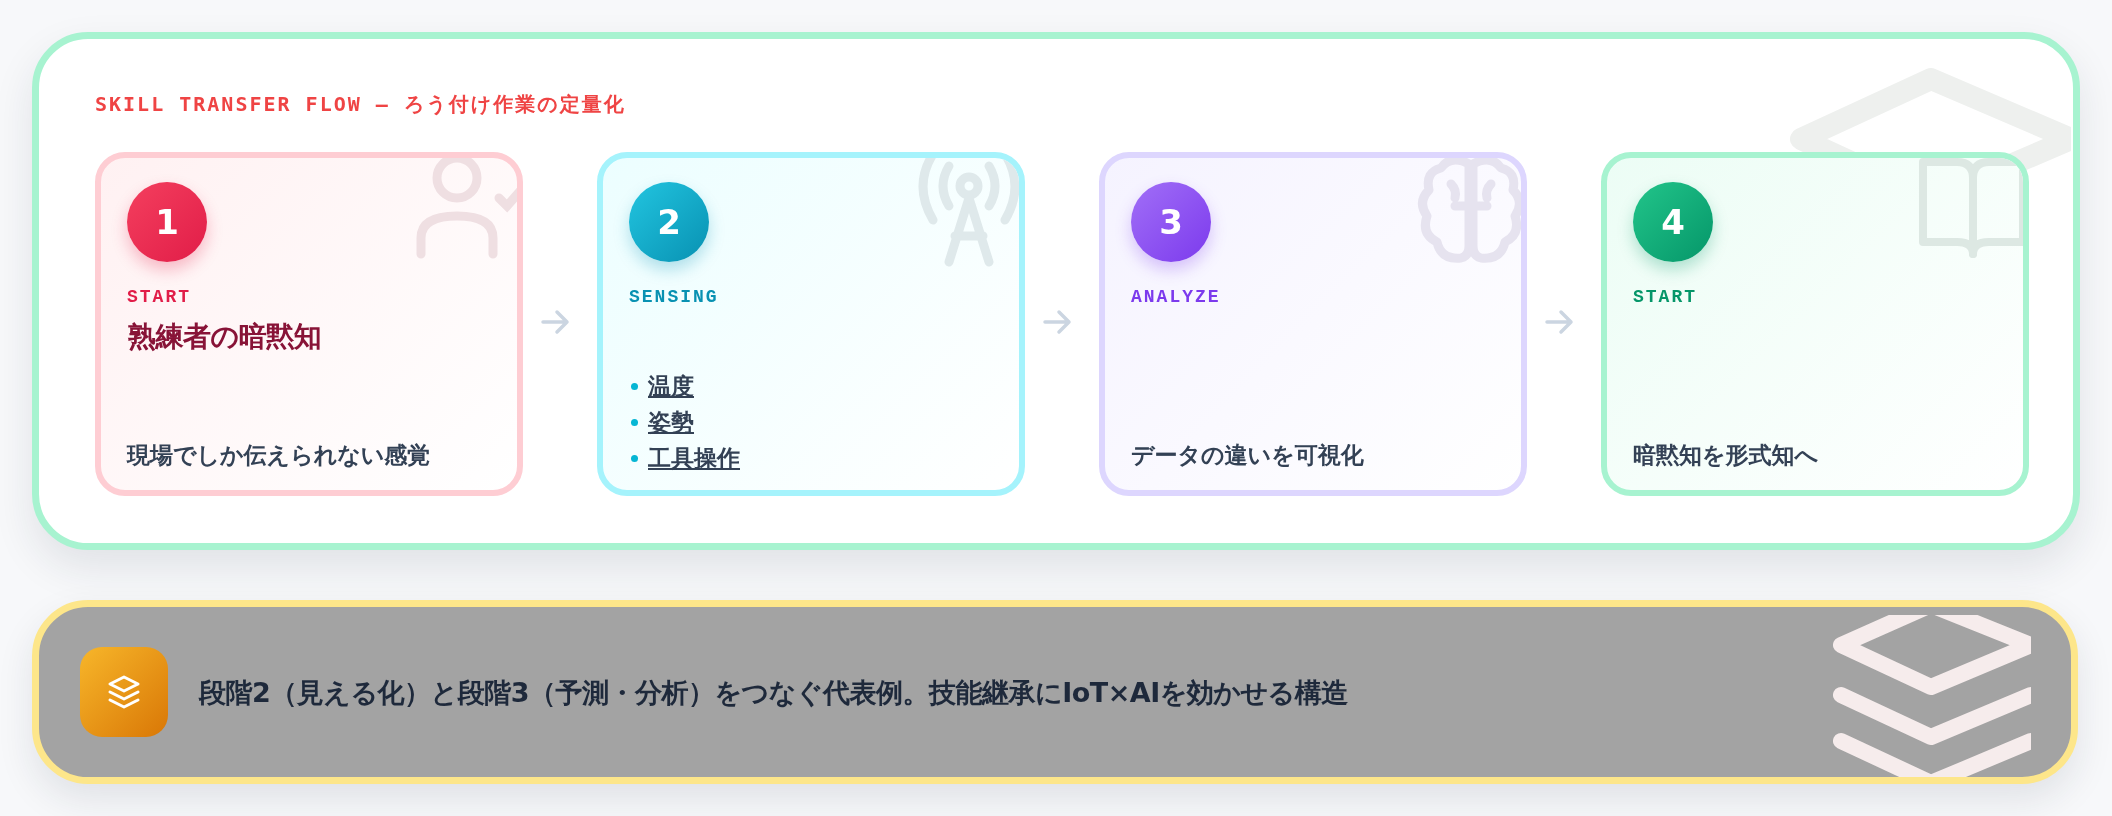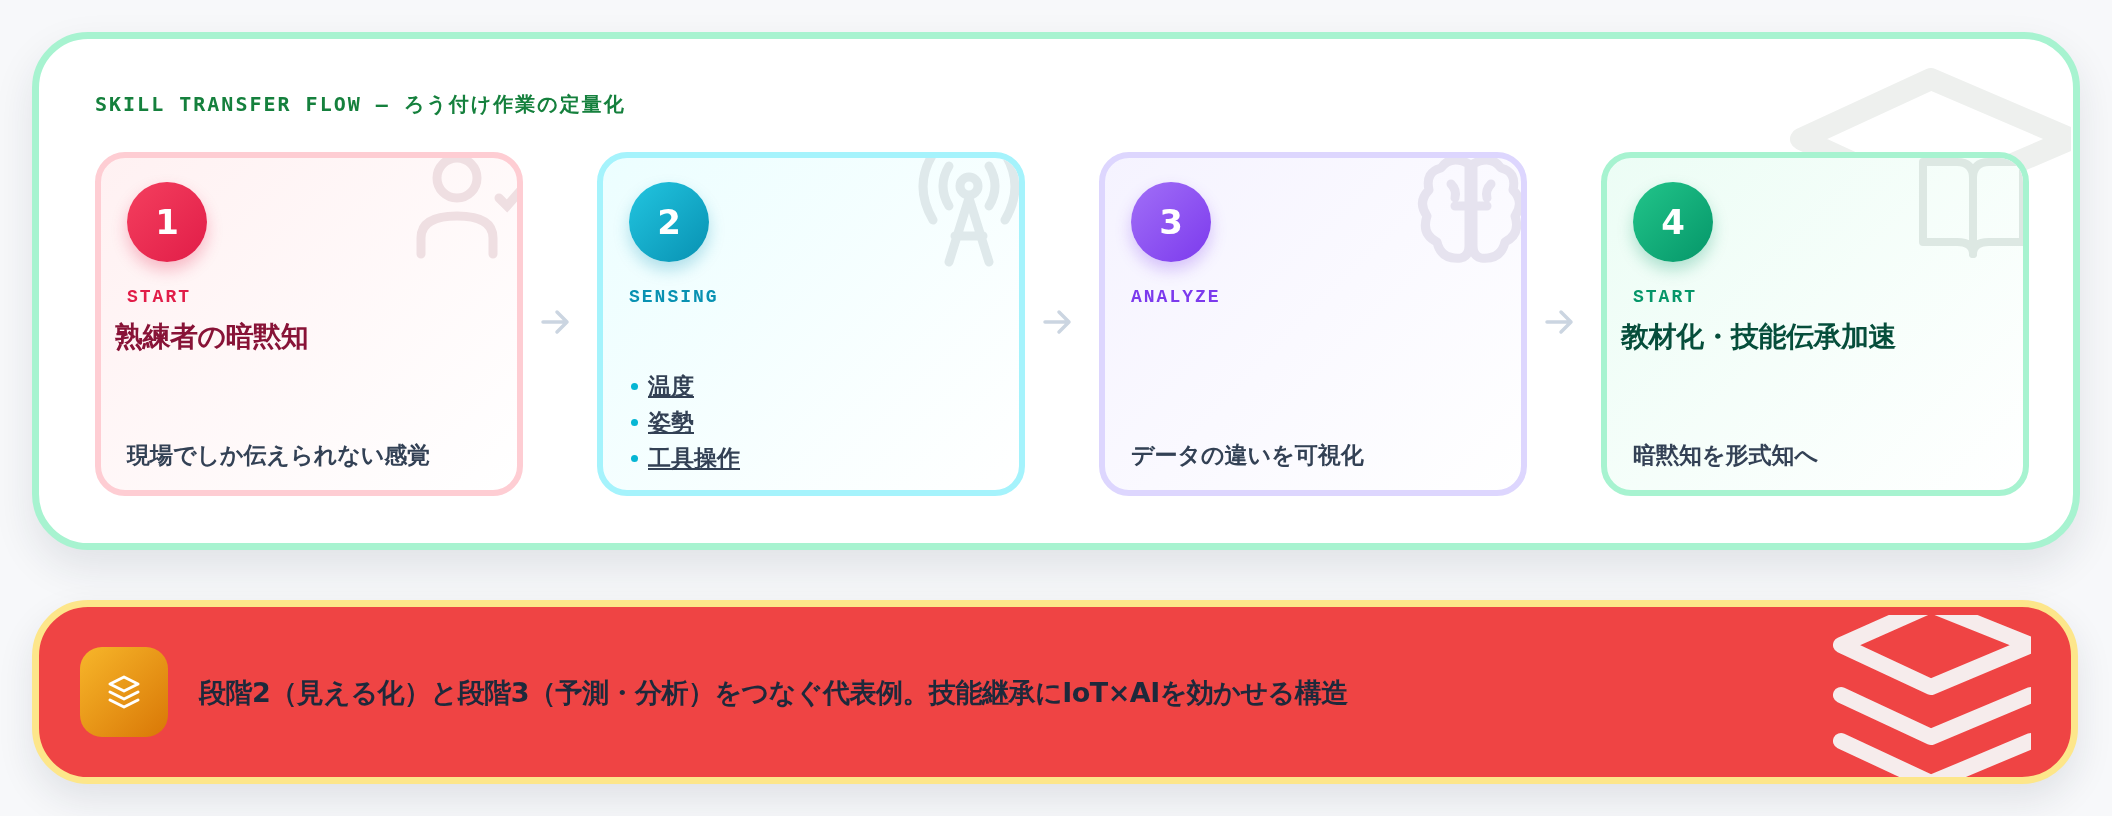--- a/index.html
+++ b/index.html
@@ -19,21 +19,21 @@
     box-shadow: 0 18px 40px rgba(30,40,60,0.10);
     overflow: hidden;
   }
   .panel-main .bg-icon {
     position: absolute; right: 2px; top: 10px; width: 290px; height: 240px;
   }
   .flow-title {
     position: absolute; left: 56px; top: 52px;
     font-family: "DejaVu Sans Mono", "Liberation Mono", monospace;
     font-weight: bold; font-size: 20px; letter-spacing: 2px;
-    color: #15803d;
+    color: #ef4444;
   }
   .card {
     position: absolute; top: 113px;
     width: 428px; height: 344px;
     border-radius: 30px;
     border: 6px solid;
     overflow: hidden;
   }
   .card .card-bg-icon { position: absolute; right: -10px; top: -8px; width: 120px; height: 120px; }
   .badge {
@@ -41,21 +41,21 @@
     width: 80px; height: 80px; border-radius: 50%;
     color: #fff; font-weight: bold; font-size: 34px;
     display: flex; align-items: center; justify-content: center;
   }
   .card-tag {
     position: absolute; left: 26px; top: 129px;
     font-family: Liberation Mono, monospace;
     font-weight: bold; font-size: 18px; letter-spacing: 2px;
   }
   .card-title {
-    position: absolute; left: 14px; top: 160px;
+    position: absolute; left: 27px; top: 160px;
     font-weight: bold; font-size: 28px; letter-spacing: -0.5px;
   }
   .card-desc {
     position: absolute; left: 26px; top: 282px;
     font-weight: bold; font-size: 23px; color: #334155; text-align: center;
   }
   .card-list {
     position: absolute; left: 26px; top: 210px; list-style: none;
   }
   .card-list li {
@@ -81,21 +81,21 @@
   .c3 .card-tag { color: #7c3aed; }
   .c3 .card-title { color: #4c1d95; }
   .c4 { left: 1562px; border-color: #a7f3d0; background: linear-gradient(135deg,#ecfdf5 0%,#ffffff 100%); }
   .c4 .badge { background: linear-gradient(135deg,#22c58a,#059669); box-shadow: 0 8px 16px rgba(5,150,105,0.28); }
   .c4 .card-tag { color: #059669; }
   .c4 .card-title { color: #064e3b; }
 
   .panel-bottom {
     position: absolute; left: 32px; top: 600px;
     width: 2046px; height: 184px;
-    background: #ef4444;
+    background: #a3a3a3;
     border: 7px solid #fde68a;
     border-radius: 56px;
     box-shadow: 0 16px 36px rgba(30,40,60,0.10);
     overflow: hidden;
   }
   .panel-bottom .bottom-bg-icon { position: absolute; right: 40px; top: 8px; width: 200px; height: 170px; }
   .layers-btn {
     position: absolute; left: 41px; top: 40px;
     width: 88px; height: 90px; border-radius: 22px;
     background: linear-gradient(135deg,#f7b62a,#d97706);
@@ -177,21 +177,20 @@
     <path d="M4 15 H28 M18 5 L28 15 L18 25"></path>
   </svg>
 
   <div class="card c4">
     <svg class="card-bg-icon" viewBox="0 0 120 120" fill="none" stroke="#dde8e3" stroke-width="8" stroke-linecap="round" stroke-linejoin="round">
       <path d="M10 12 H44 Q60 12 60 28 V104 Q60 92 44 92 H10 Z"></path>
       <path d="M110 12 H76 Q60 12 60 28 V104 Q60 92 76 92 H110 Z"></path>
     </svg>
     <div class="badge">4</div>
     <div class="card-tag">START</div>
-    <div class="card-title">教材化・技能伝承加速</div>
     <div class="card-desc">暗黙知を形式知へ</div>
   </div>
 </div>
 
 <div class="panel-bottom">
   <svg class="bottom-bg-icon" viewBox="0 0 200 170" fill="none" stroke="#f6ecec" stroke-width="16" stroke-linecap="round" stroke-linejoin="round">
     <path d="M10 30 L100 -10 L200 30 L100 72 Z"></path>
     <path d="M10 80 L100 122 L200 80"></path>
     <path d="M10 126 L100 168 L200 126"></path>
   </svg>

